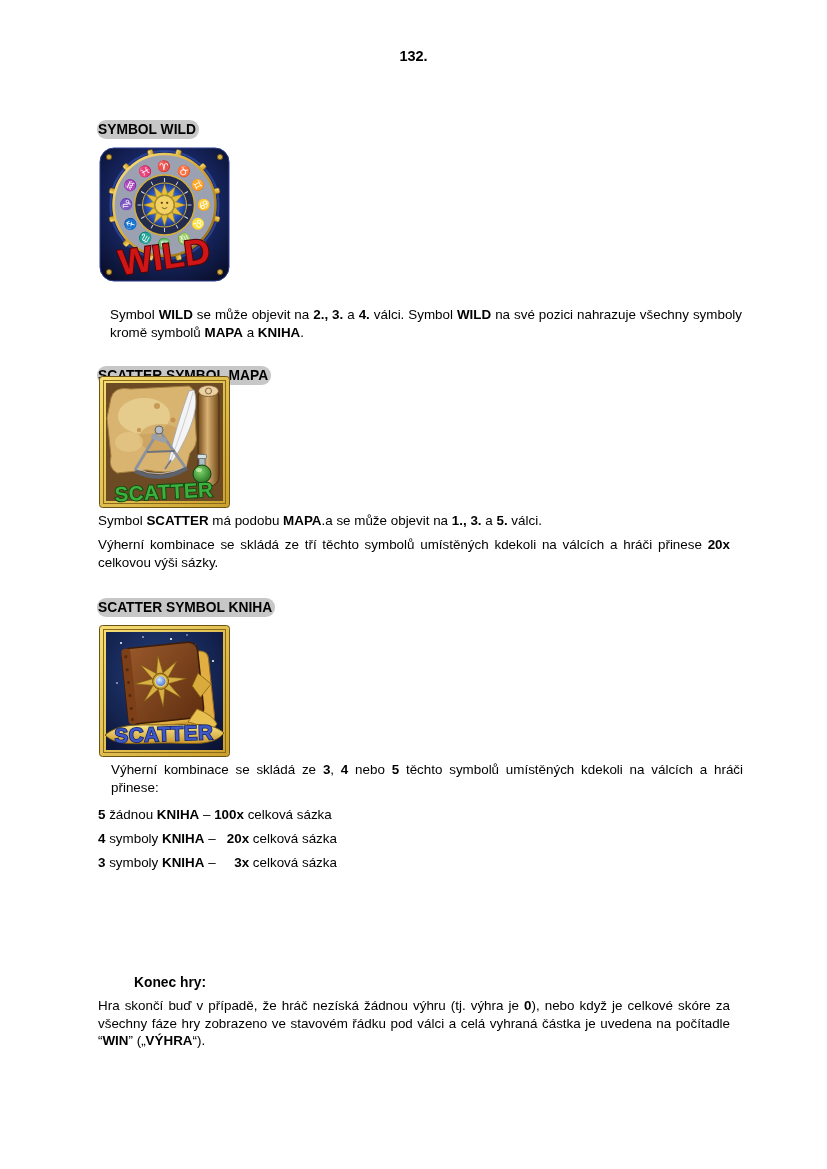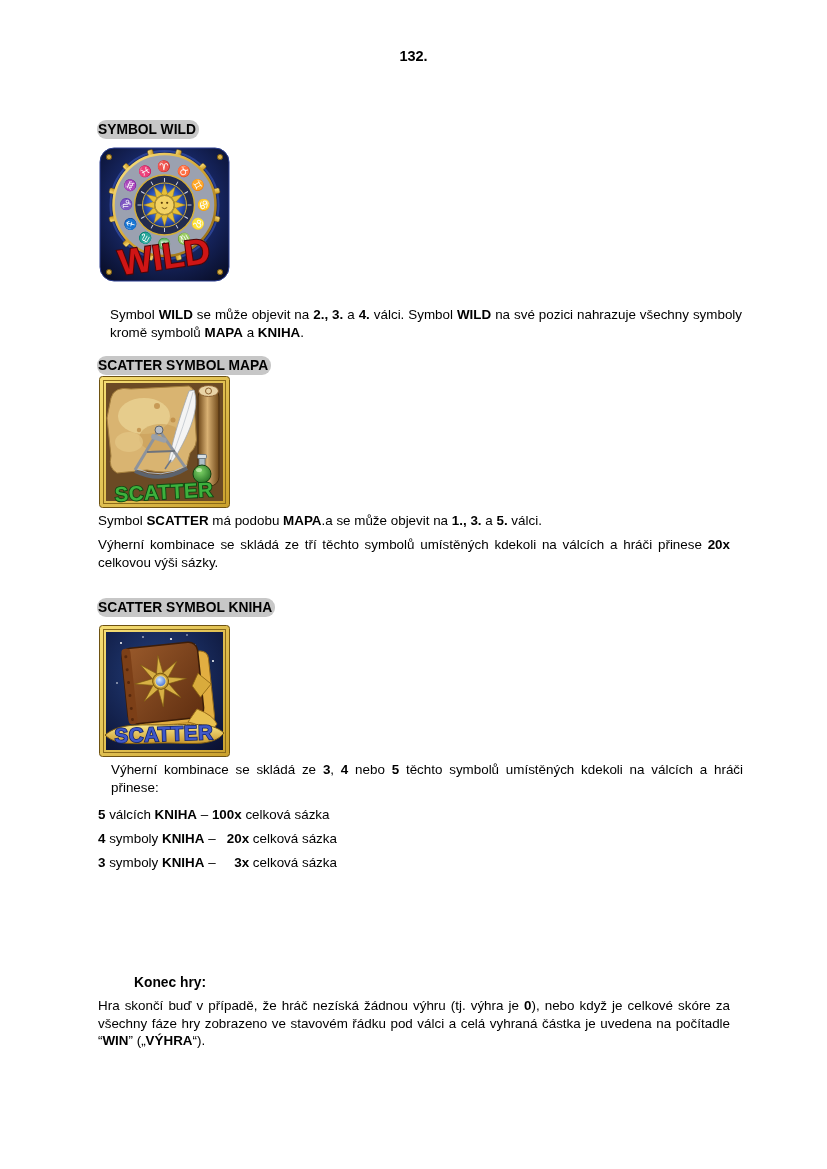--- a/index.html
+++ b/index.html
@@ -135,21 +135,21 @@
           <circle cx="68.2" cy="55.8" r="1.1" fill="#5a3c08"></circle>
           <path d="M62.8,60.5 Q65.5,63 68.2,60.5" fill="none" stroke="#5a3c08" stroke-width="0.8"></path>
         </g>
       </g>
     </g>
     <text x="65.5" y="122" text-anchor="middle" font-size="36" font-weight="bold" fill="#cf1515" stroke="#4d0505" stroke-width="2" style="paint-order:stroke;" transform="rotate(-8,65,112)">WILD</text>
   </svg>
 
   <div class="abs body-text just" style="left:110px;top:306px;width:632px;"><span>Symbol </span><b>WILD</b><span> se může objevit na </span><b>2., 3.</b><span> a </span><b>4.</b><span> válci. Symbol </span><b>WILD</b><span> na své pozici nahrazuje všechny symboly kromě symbolů </span><b>MAPA</b><span> a </span><b>KNIHA</b><span>.</span></div>
 
-  <div class="abs" style="left:97px;top:356px;">
+  <div class="abs" style="left:97px;top:366px;">
     <span class="hl-heading">SCATTER SYMBOL MAPA</span>
   </div>
 
   <svg class="abs sym" style="left:99px;top:376px;" width="131" height="132" viewBox="0 0 131 132">
     <defs>
       <linearGradient id="m-frame" x1="0" y1="0" x2="1" y2="1">
         <stop offset="0" stop-color="#f6df76"></stop>
           <stop offset="1" stop-color="#caa02c"></stop>
       </linearGradient>
       <linearGradient id="m-scroll" x1="0" y1="0" x2="1" y2="0">
@@ -275,21 +275,21 @@
         <circle cx="62" cy="56" r="5.5" fill="url(#k-gem)" stroke="#ead27a" stroke-width="1.2"></circle>
       </g>
     </g>
     <path d="M98,84 q16,6 20,15 l-7,9 q-11,-9 -22,-11 Z" fill="#e8c050" stroke="#9a6d1b"></path>
     <path d="M6,110 C20,98 40,100 65,100 C90,100 112,96 125,108 C114,122 92,118 65,118 C40,118 18,122 6,110 Z" fill="url(#k-ribbon)" stroke="#7c5a10"></path>
     <text x="65" y="116" text-anchor="middle" font-size="20.5" font-weight="bold" letter-spacing="0.5" fill="#3f58c8" stroke="#15246b" stroke-width="1.6" style="paint-order:stroke;" transform="rotate(-2,65,112)">SCATTER</text>
   </svg>
 
   <div class="abs body-text just" style="left:98px;top:761px;width:632px;margin-left:13px;"><span>Výherní kombinace se skládá ze </span><b>3</b><span>, </span><b>4</b><span> nebo </span><b>5</b><span> těchto symbolů umístěných kdekoli na válcích a hráči přinese:</span></div>
 
-  <div class="abs body-text pre" style="left:98px;top:806px;"><b>5</b><span> válcích </span><b>KNIHA</b><span> – </span><b>100x</b><span> celková sázka</span></div>
+  <div class="abs body-text pre" style="left:98px;top:806px;"><b>5</b><span> žádnou </span><b>KNIHA</b><span> – </span><b>100x</b><span> celková sázka</span></div>
   <div class="abs body-text pre" style="left:98px;top:830px;"><b>4</b><span> symboly </span><b>KNIHA</b><span> –   </span><b>20x</b><span> celková sázka</span></div>
   <div class="abs body-text pre" style="left:98px;top:854px;"><b>3</b><span> symboly </span><b>KNIHA</b><span> –     </span><b>3x</b><span> celková sázka</span></div>
 
   <div class="abs plain-heading" style="left:98px;top:975px;">Konec hry:</div>
 
   <div class="abs body-text just" style="left:98px;top:997px;width:632px;"><span>Hra skončí buď v případě, že hráč nezíská žádnou výhru (tj. výhra je </span><b>0</b><span>), nebo když je celkové skóre za všechny fáze hry zobrazeno ve stavovém řádku pod válci a celá vyhraná částka je uvedena na počítadle “</span><b>WIN</b><span>” („</span><b>VÝHRA</b><span>“).</span></div>
 
 </div>
 
 </body></html>

